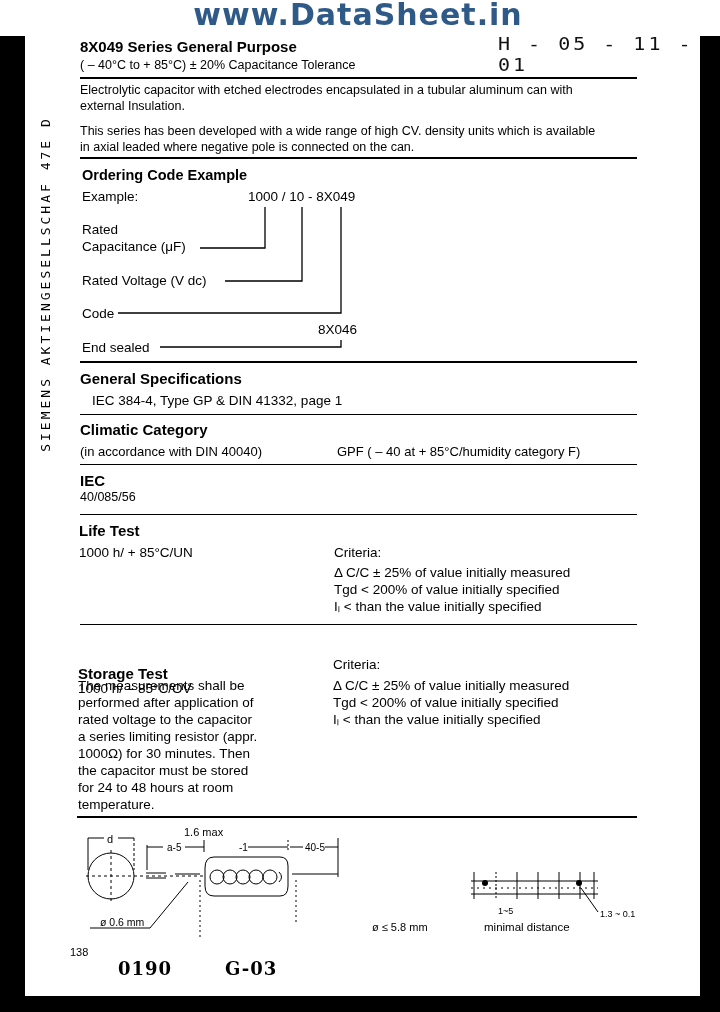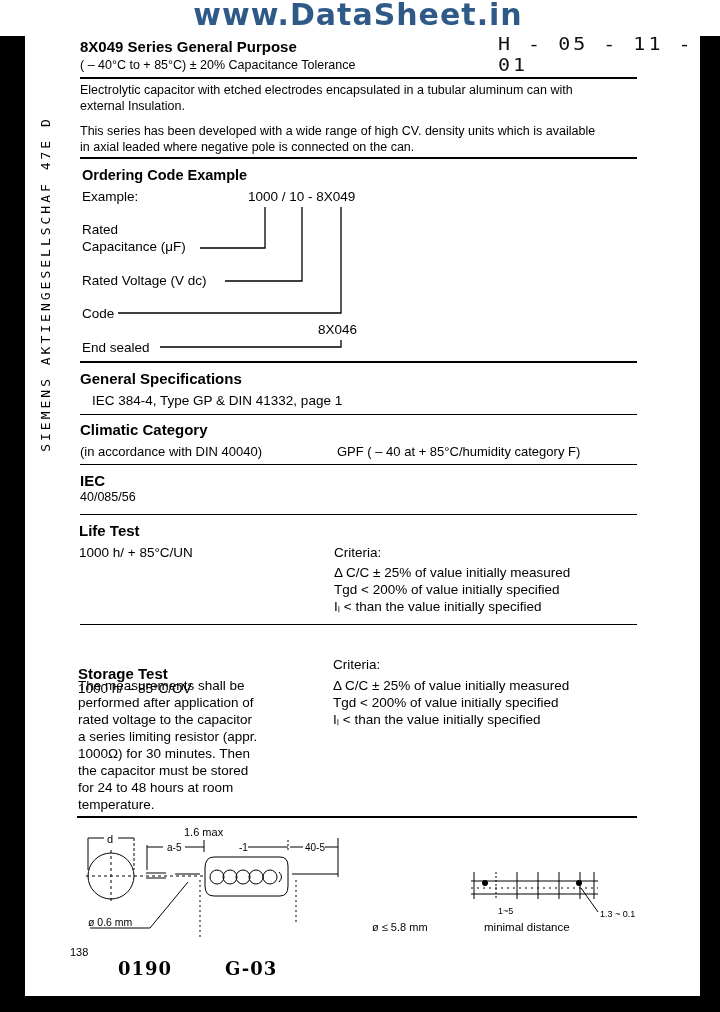--- a/index.html
+++ b/index.html
@@ -102,21 +102,21 @@
 <div class="t" style="left:333px; top:677px;">Δ C/C ± 25% of value initially measured</div>
 <div class="t" style="left:333px; top:694px;">Tgd &lt; 200% of value initially specified</div>
 <div class="t" style="left:333px; top:711px;">Iₗ &lt; than the value initially specified</div>
 <div class="hr" style="left:77px; top:816px; width:560px; height:1.5px;"></div>
 
 <div class="t small" style="left:107px; top:831px;">d</div>
 <div class="t small" style="left:184px; top:824px;">1.6 max</div>
 <div class="t small" style="left:167px; top:839px; font-size:10px;">a-5</div>
 <div class="t small" style="left:239px; top:839px; font-size:10px;">-1</div>
 <div class="t small" style="left:305px; top:839px; font-size:10px;">40-5</div>
-<div class="t small" style="left:88px; top:914px; font-size:10.5px;">ø 0.6 mm</div>
+<div class="t small" style="left:100px; top:914px; font-size:10.5px;">ø 0.6 mm</div>
 <div class="t small" style="left:372px; top:919px; font-size:11px;">ø ≤ 5.8 mm</div>
 <div class="t small" style="left:498px; top:903px; font-size:9px;">1~5</div>
 <div class="t small" style="left:600px; top:906px; font-size:9px;">1.3 ~ 0.1</div>
 <div class="t small" style="left:484px; top:919px; font-size:11.5px;">minimal distance</div>
 
 <svg width="720" height="1012" style="left:0; top:0;">
   <g stroke="#000" stroke-width="1" fill="none">
 
     <circle cx="111" cy="876" r="23"></circle>
     <line x1="111" y1="850" x2="111" y2="902" stroke-dasharray="3,3"></line>

